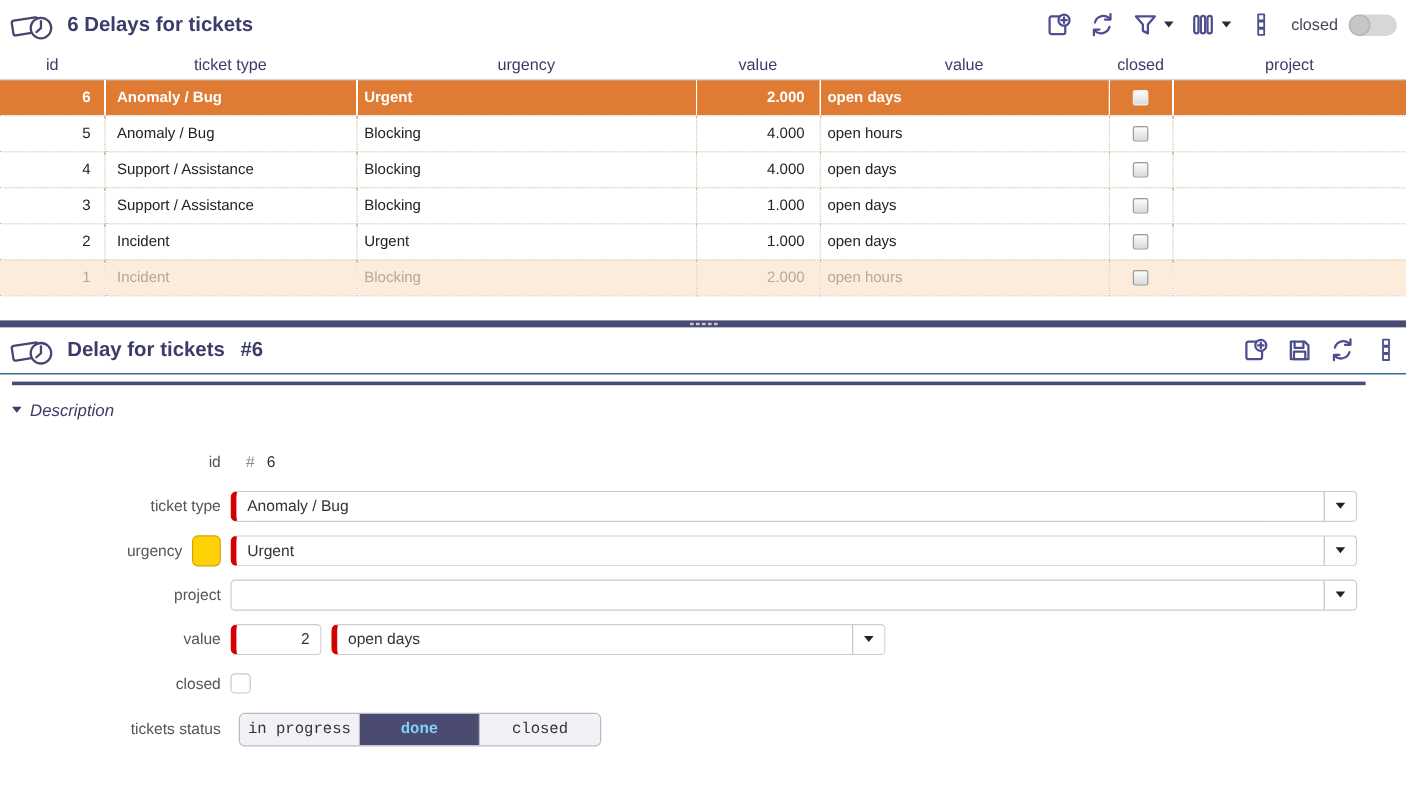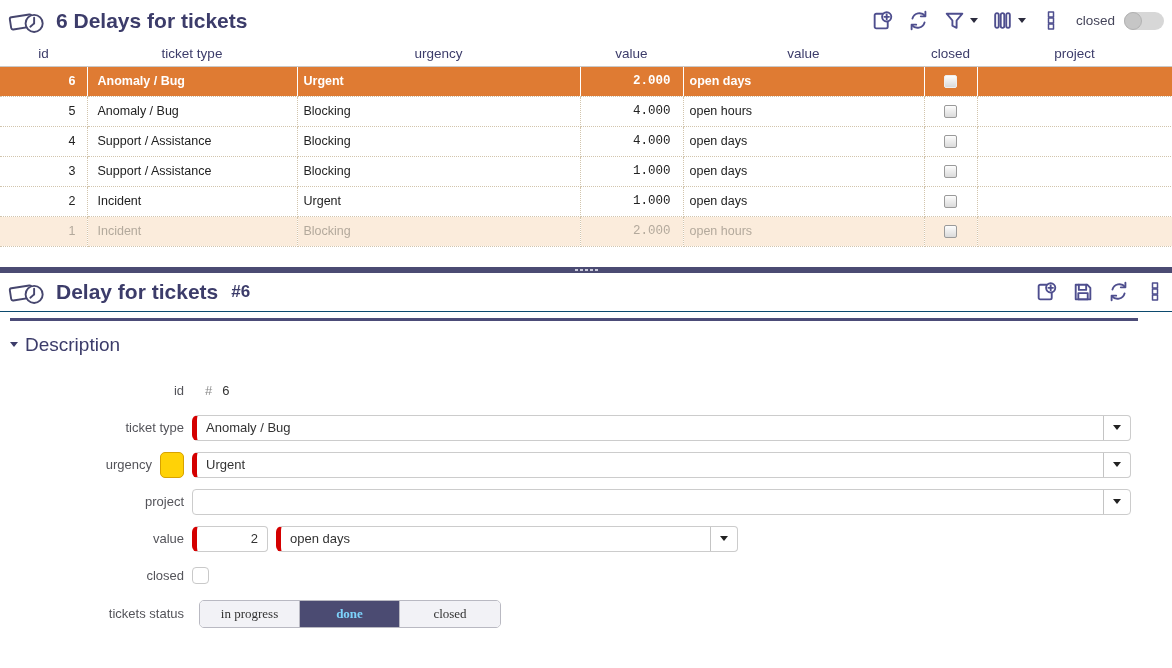--- a/index.html
+++ b/index.html
@@ -5,54 +5,54 @@
   * { box-sizing: border-box; }
   html,body { margin:0; padding:0; }
   body {
     width:1172px; height:668px; overflow:hidden; background:#fff;
     font-family:"Liberation Sans", sans-serif; color:#333;
   }
   
   .panel-header { display:flex; align-items:center; height:41px; padding:0 8px; background:#fff; }
   .form-header  { height:39px; border-bottom:1px solid #0c4a6e; }
   .app-icon { flex:none; margin:0 10px 0 0; display:flex; }
-  .panel-title { font-size:21px; font-weight:bold; color:#3c3c6a; margin:0; white-space:nowrap; }
+  .panel-title { font-size:17px; font-weight:bold; color:#3c3c6a; margin:0; white-space:nowrap; }
   .record-id { font-size:17px; font-weight:bold; color:#3c3c6a; margin-left:13px; }
   .toolbar { margin-left:auto; display:flex; align-items:center; }
   .icon-btn { background:none; border:none; padding:2px 3px; margin-left:7px; display:flex; align-items:center; cursor:pointer; }
   .caret-sm { width:0; height:0; border-left:4px solid transparent; border-right:4px solid transparent; border-top:5px solid #2b2b3e; margin-left:4px; }
   .closed-label { font-size:13.5px; color:#45455a; margin-left:16px; }
   .toggle { position:relative; width:40px; height:18px; border-radius:9px; background:#d7d7d7; margin-left:9px; cursor:pointer; flex:none; }
   .toggle .knob { position:absolute; left:0; top:0; width:18px; height:18px; border-radius:50%; background:#c6c6c6; border:1px solid #b2b2b2; }
   
   table.records { border-collapse:collapse; table-layout:fixed; width:1172px; }
   col.c-id{width:87px} col.c-type{width:210px} col.c-urg{width:283px} col.c-val{width:103px}
   col.c-unit{width:241px} col.c-closed{width:53px} col.c-proj{width:195px}
   thead th { height:25px; font-weight:normal; font-size:13.5px; color:#3c3c6a; text-align:center;
              border-bottom:1px solid #c9c9c9; padding:0; cursor:pointer; }
   tbody td { height:30px; font-size:12.5px; color:#222; padding:0 6px;
              border-bottom:1px dotted #d2c5ad; border-right:1px dotted #d2c5ad;
              white-space:nowrap; overflow:hidden; }
   td.t-id { text-align:right; padding-right:11px; }
   td.t-type { padding-left:10px; }
-  td.t-val { text-align:right; padding-right:12px;font-family:Liberation Mono, monospace; }
+  td.t-val { text-align:right; padding-right:12px; }
   td.t-closed { text-align:center; }
   tr.selected td { background:#df7b33; color:#fff; border-right-color:rgba(255,255,255,.8); font-weight:bold; }
   tr.muted td { background:#fbecdc; color:#b3a99c; }
   .cb { display:inline-block; width:13px; height:13px; border:1px solid #9a9a9a; border-radius:2px;
         background:linear-gradient(#fdfdfd,#dadada); vertical-align:middle; cursor:pointer; }
   tr.selected .cb { border-color:#eee; }
   
   .splitter { height:6px; background:#4b4b73; margin-top:20px; display:flex; align-items:center;
               justify-content:center; gap:2px; cursor:row-resize; }
   .splitter i { width:3px; height:2px; background:#c9c9da; }
   
   .hr { height:3px; background:#4c4c78; margin:6px 34px 0 10px; }
   .section-header { margin:13px 0 0 10px; display:flex; align-items:center; gap:7px;
-                    font-size:19px; color:#3c3c6a; cursor:pointer; width:max-content; }
+                    font-size:14px; color:#3c3c6a; cursor:pointer; width:max-content;font-style:italic; }
   .caret-down { width:0; height:0; border-left:4px solid transparent; border-right:4px solid transparent;
                 border-top:5px solid #3c3c6a; }
   .form { margin-top:22px; }
   .frow { display:flex; align-items:center; margin-bottom:11px; min-height:26px; }
   .flabel { flex:none; width:192px; display:flex; justify-content:flex-end; align-items:center;
             gap:8px; padding-right:8px; font-size:13px; color:#54545a; }
   .swatch { flex:none; width:24px; height:26px; background:#ffd207; border:1px solid #d8a200; border-radius:5px; }
   .field { height:26px; border:1px solid #ccc; border-radius:4px; background:#fff;
            display:flex; align-items:center; font-size:13px; color:#333; cursor:pointer; }
   .field .val { flex:1; padding-left:9px; white-space:nowrap; overflow:hidden; }
@@ -65,21 +65,21 @@
   .num-input { width:76px; height:26px; border:1px solid #ccc; border-left:5px solid #d40000;
                border-radius:6px 4px 4px 6px; text-align:right; padding-right:9px; font-size:13px;
                color:#333; margin-right:8px; font-family:"Liberation Sans",sans-serif; }
   .unit-field { width:462px; }
   .static { display:flex; gap:10px; font-size:13px; padding-left:13px; }
   .hash { color:#8a8a8a; }
   .form-cb { width:17px; height:17px; border:1px solid #c9c9c9; border-radius:4px; background:#fff; cursor:pointer; }
   .btn-group { display:flex; margin-left:7px; border:1px solid #b9b9c2; border-radius:5px; overflow:hidden; }
   .btn-group button { width:100px; height:26px; border:none; border-right:1px solid #b9b9c2;
                       background:#f2f2f6; font-size:13px; color:#333; cursor:pointer;
-                      font-family:Liberation Serif, serif; }
+                      font-family:Liberation Mono, monospace; }
   .btn-group button:last-child { border-right:none; }
   .btn-group button.active { background:#4b4b72; color:#7dd3fc; font-weight:bold; }
   svg.ic { stroke:#4e4e8e; fill:none; stroke-width:1.8; stroke-linecap:round; stroke-linejoin:round; }
   svg.appic { stroke:#46466e; fill:none; stroke-width:2; stroke-linecap:round; stroke-linejoin:round; }
 </style>
 </head>
 <body>
 
 <section>
   <header class="panel-header">

